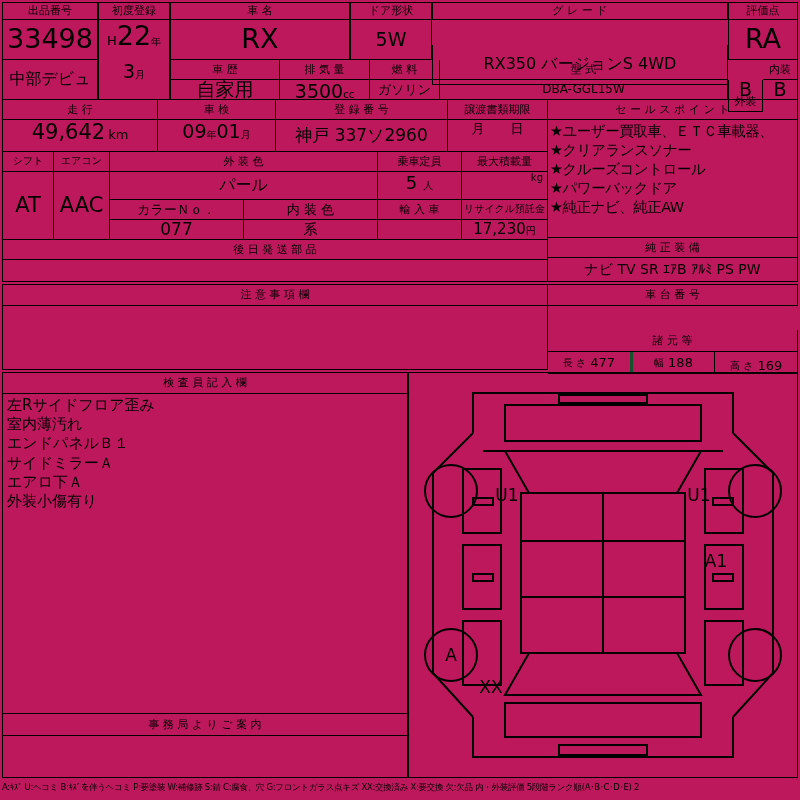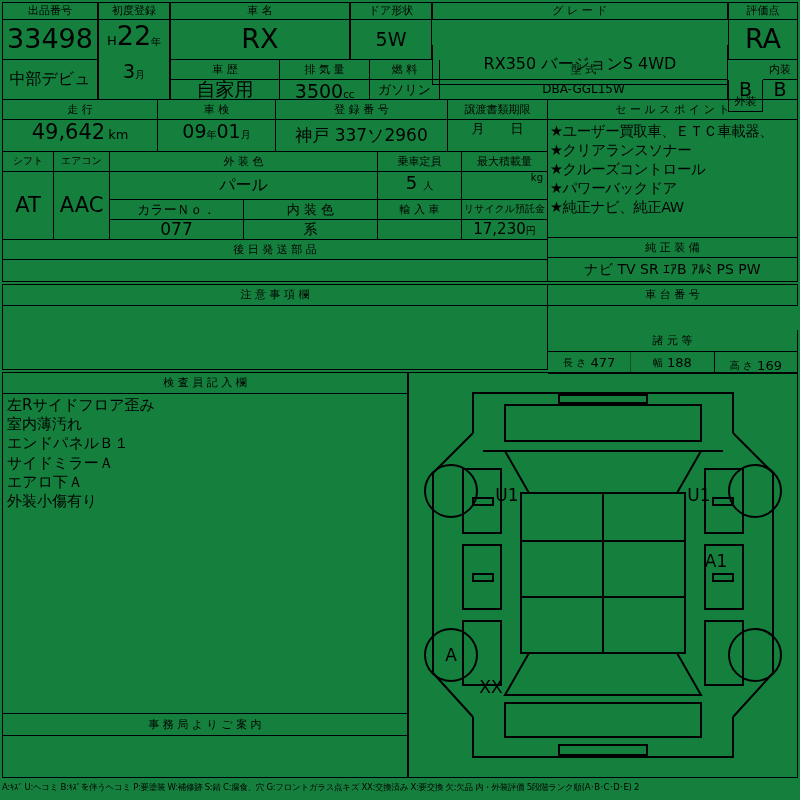--- a/index.html
+++ b/index.html
@@ -5,21 +5,21 @@
   * { box-sizing: border-box; }
   html, body {
     margin: 0; padding: 0;
     background: #ffffff;
     font-family: "DejaVu Sans", "Liberation Sans", sans-serif;
     color: #000;
   }
   #sheet {
     position: relative;
     width: 800px; height: 800px;
-    background: #15803d;
+    background: #be185d;
     overflow: hidden;
   }
   .box {
     position: absolute;
     border: 1px solid #000;
     overflow: hidden;
   }
   .lbl {
     font-size: 11px;
     display: flex; align-items: center; justify-content: center;
@@ -195,21 +195,21 @@
 
   <div class="box lbl" style="left:548px;top:238px;width:250px;height:20px;border-top:none;border-left:none;">純 正 装 備</div>
   <div class="box val" style="left:548px;top:258px;width:250px;height:24px;border-top:none;border-left:none;font-size:14px;">ナビ  TV  SR  ｴｱB  ｱﾙﾐ  PS  PW</div>
 
   <div class="box lbl" style="left:2px;top:284px;width:546px;height:22px;">注 意 事 項 欄</div>
   <div class="box" style="left:2px;top:306px;width:546px;height:64px;border-top:none;"></div>
 
   <div class="box lbl" style="left:548px;top:284px;width:250px;height:22px;border-left:none;">車 台 番 号</div>
   <div class="box lbl" style="left:548px;top:330px;width:250px;height:22px;border-top:none;border-left:none;">諸 元 等</div>
   <div class="box" style="left:548px;top:352px;width:250px;height:22px;border-top:none;border-left:none;display:flex;">
-    <div style="flex:1;display:flex;align-items:center;justify-content:center;border-right:1px solid #14532d;">
+    <div style="flex:1;display:flex;align-items:center;justify-content:center;border-right:3px solid #14532d;">
       <span class="xsml">長 さ</span>
       <span class="sml" style="margin-left:4px;">477</span>
     </div>
     <div style="flex:1;display:flex;align-items:center;justify-content:center;border-right:1px solid #000;">
       <span class="xsml">幅</span>
       <span class="sml" style="margin-left:4px;">188</span>
     </div>
     <div style="flex:1;display:flex;align-items:flex-end;justify-content:center;">
       <span class="xsml">高 さ</span>
       <span class="sml" style="margin-left:4px;">169</span>

